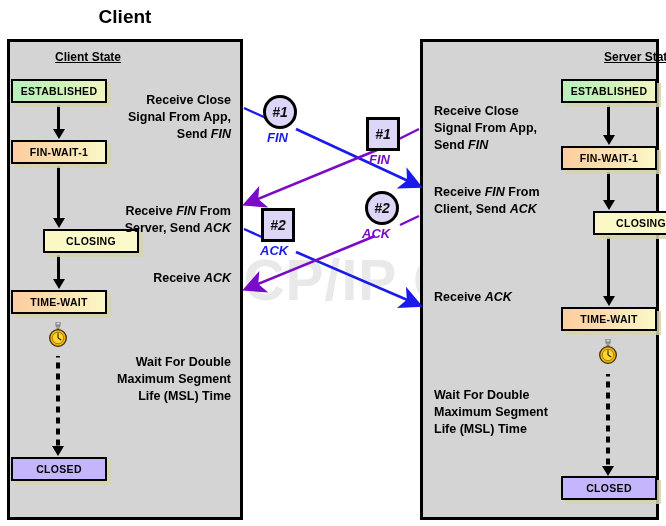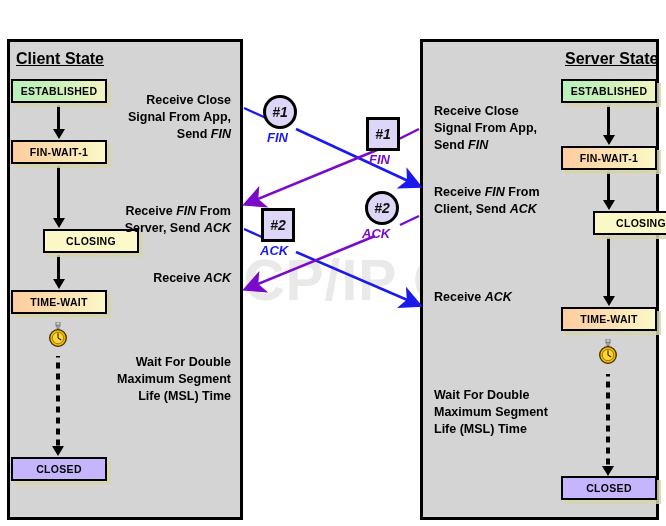--- a/index.html
+++ b/index.html
@@ -38,24 +38,25 @@
     background:#d4d4d4;
     border:3px solid #000;
     box-sizing:border-box;
     z-index:2;
   }
   #panel-client{left:7px;top:39px;width:236px;height:481px;}
   #panel-server{left:420px;top:39px;width:239px;height:481px;}
 
   .panel-heading{
     position:absolute;
-    font-size:16px;font-weight:bold;
+    font-size:12px;font-weight:bold;
     text-decoration:underline;
     white-space:nowrap;
     z-index:7;
+    margin-left:39px;
   }
   #heading-client{left:16px;top:50px;}
   #heading-server{left:565px;top:50px;}
 
   
   .state-box{
     position:absolute;
     width:96px;height:24px;
     border:2px solid #000;
     box-sizing:border-box;
@@ -132,20 +133,21 @@
   
   #wires{position:absolute;left:0;top:0;width:666px;height:526px;z-index:5;}
 </style>
 </head>
 <body>
 
 <div id="stage">
 
   <div class="watermark">The TCP/IP Guide</div>
 
+  <div class="col-title" id="title-client">Client</div>
 
   <div class="panel" id="panel-client"></div>
   <div class="panel" id="panel-server"></div>
 
   <div class="panel-heading" id="heading-client">Client State</div>
   <div class="panel-heading" id="heading-server">Server State</div>
 
   <div class="state-box fill-green" style="left:11px;top:79px;">ESTABLISHED</div>
   <div class="state-box fill-peach" style="left:11px;top:140px;">FIN-WAIT-1</div>
   <div class="state-box fill-yellow" style="left:11px;top:229px;">CLOSING</div>

